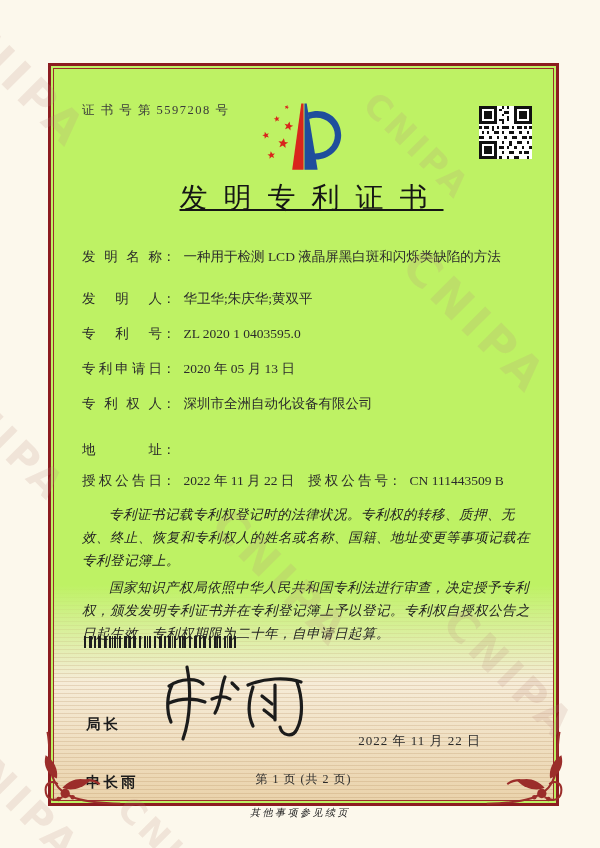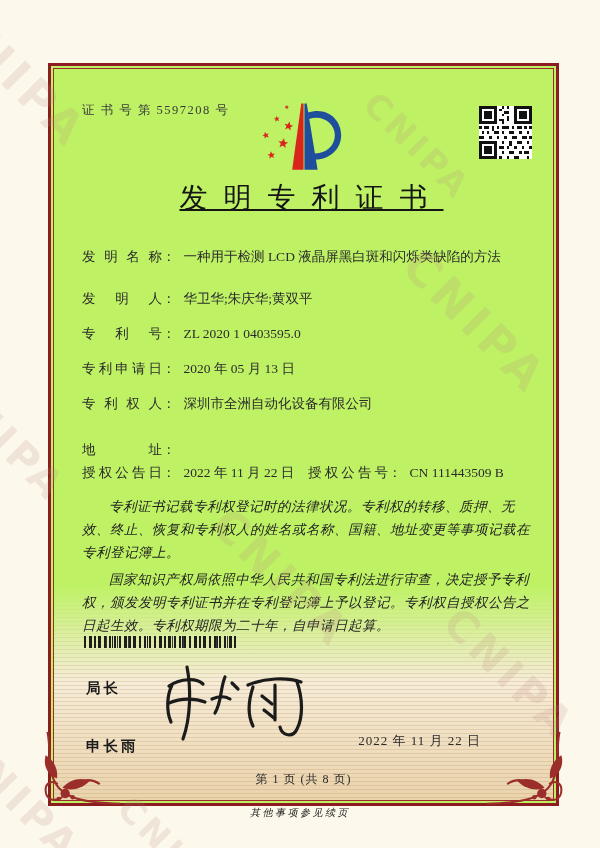--- a/index.html
+++ b/index.html
@@ -55,21 +55,21 @@
     position:absolute;left:0;right:0;top:110px;margin:0;text-align:center;z-index:2;
     font-size:28px;font-weight:500;color:#151515;
   }
   .title span{letter-spacing:16px;margin-right:-16px;text-decoration:underline;}
 
   
   .fields{position:absolute;left:28px;right:22px;top:178px;z-index:2;font-size:13.5px;line-height:19px;}
   .frow{display:flex;margin-bottom:16px;}
   .frow.mb23{margin-bottom:23px;}
   .frow.mb11{margin-bottom:27px;}
-  .frow.mb0{margin-bottom:4px;}
+  .frow.mb0{margin-bottom:12px;}
   .flabel{
     display:inline-block;width:80px;flex:0 0 80px;
     text-align:justify;text-align-last:justify;text-justify:inter-character;
   }
   .colon{flex:0 0 auto;}
   .fvalue{flex:1 1 auto;margin-left:8px;}
   .grant{display:flex;margin-bottom:0;}
   .grant-a{display:flex;width:226px;flex:0 0 226px;font-family:Liberation Serif, serif;}
   .grant-b{display:flex;flex:1;}
 
@@ -84,21 +84,21 @@
   .barcode{
     position:absolute;left:30px;top:567px;width:153px;height:12px;z-index:2;
     background-image:
       repeating-linear-gradient(90deg,#1d1d1d 0 2px,transparent 2px 5px),
       repeating-linear-gradient(90deg,#1d1d1d 0 1px,transparent 1px 7px),
       repeating-linear-gradient(90deg,rgba(29,29,29,.85) 0 1px,transparent 1px 11px);
   }
   .signer-title,.signer-name{
     position:absolute;left:32px;z-index:2;
     font-family:"Liberation Sans","DejaVu Sans",sans-serif;
-    font-size:14.5px;font-weight:600;letter-spacing:3px;color:#1c1c1c;
+    font-size:14.5px;font-weight:600;letter-spacing:3px;color:#1c1c1c;margin-top:36px;
   }
   .signer-title{top:610px;}
   .signer-name{top:668px;}
   .signature{position:absolute;left:98px;top:590px;z-index:2;}
   .issue-date{position:absolute;right:72px;top:663px;z-index:2;font-size:13px;letter-spacing:1px;}
   .page-info{position:absolute;left:0;right:0;top:702px;text-align:center;z-index:2;font-size:12px;letter-spacing:1px;}
 
   .flourish{position:absolute;bottom:-14px;z-index:3;}
   .flourish.fl-left{left:-14px;}
   .flourish.fl-right{right:-14px;transform:scaleX(-1);}
@@ -235,21 +235,21 @@
           <path d="M96 26 C112 19 135 18 149 23"></path>
           <path d="M101 28 C96 43 96 57 101 67"></path>
           <path d="M145 23 C151 40 151 58 145 70 C141 79 130 77 128 68"></path>
           <path d="M123 26 L123 61"></path>
           <path d="M110 37 l10 8"></path>
           <path d="M112 51 l10 8"></path>
         </g>
       </svg>
 
       <div class="issue-date">2022 年 11 月 22 日</div>
-      <div class="page-info">第 1 页 (共 8 页)</div>
+      <div class="page-info">第 1 页 (共 2 页)</div>
 
       <svg class="flourish fl-left" width="84" height="84" viewBox="0 0 90 90">
         <g stroke="#9b2d2a" fill="none" stroke-width="2.2">
           <path d="M8 2 C12 22 8 42 16 56 C24 72 44 78 86 79"></path>
           <path d="M24 72 C14 78 6 74 6 64 C6 57 13 53 19 58"></path>
           <path d="M34 60 C44 52 56 52 64 58"></path>
         </g>
         <g fill="#9b2d2a">
           <path d="M18 52 C8 48 3 38 6 27 C15 32 20 43 18 52 Z"></path>
           <path d="M24 62 C32 53 44 50 53 55 C45 63 33 66 24 62 Z"></path>

